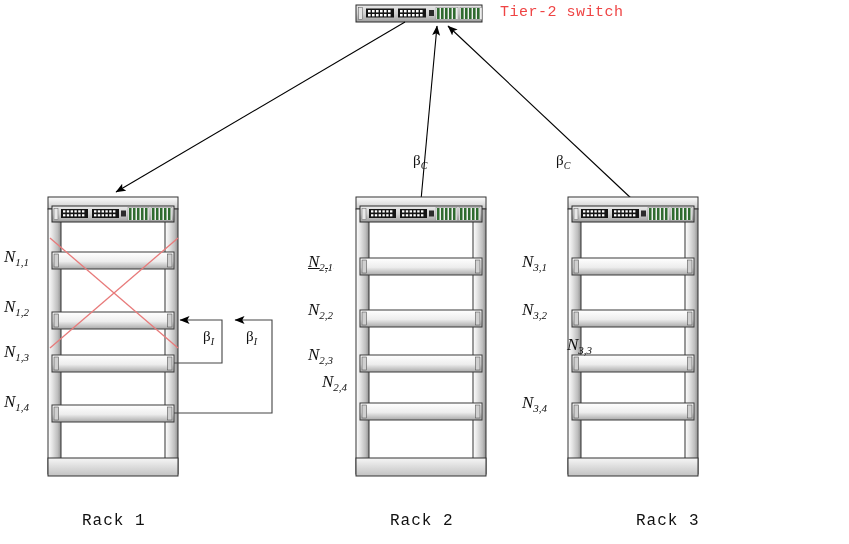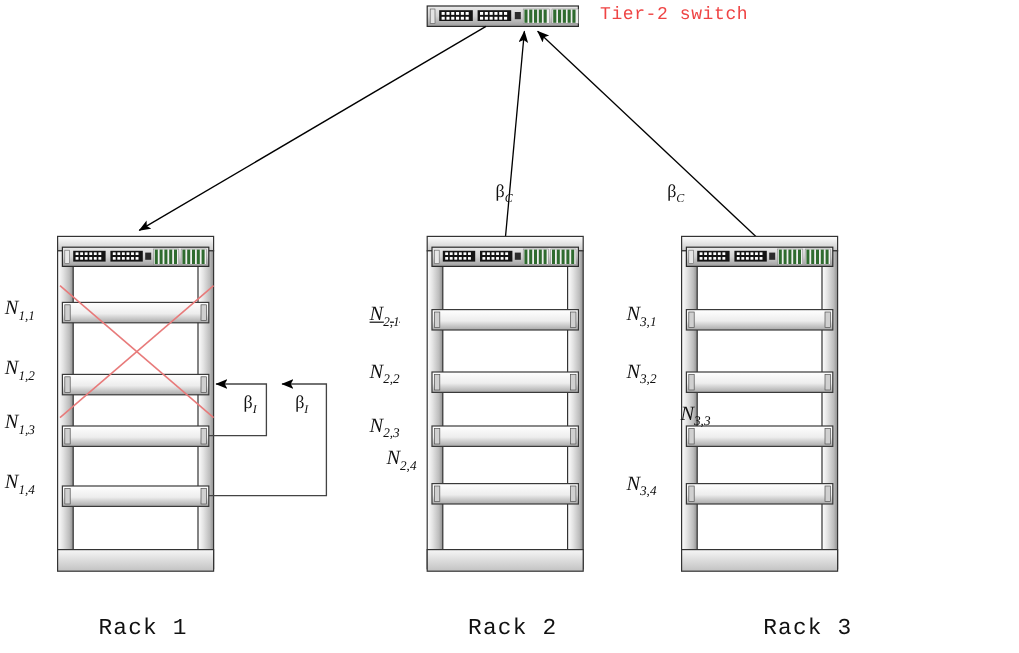--- a/index.html
+++ b/index.html
@@ -10,21 +10,21 @@
 
   .mono-label{position:absolute;font-family:"Liberation Mono","DejaVu Sans Mono",monospace;
               font-size:15px;color:#ef4444;white-space:nowrap;letter-spacing:0.5px;}
   .node-label{position:absolute;font-family:"Liberation Serif","DejaVu Serif",serif;
               font-style:italic;font-size:17px;color:#111;white-space:nowrap;}
   .node-label sub{font-size:11px;font-style:italic;}
   .beta-label{position:absolute;font-family:"Liberation Serif","DejaVu Serif",serif;
               font-size:15px;color:#111;white-space:nowrap;}
   .beta-label sub{font-size:10px;font-style:italic;}
   .rack-caption{position:absolute;font-family:"Liberation Mono","DejaVu Sans Mono",monospace;
-                font-size:19px;color:#111;white-space:nowrap;letter-spacing:1px;}
+                font-size:16px;color:#111;white-space:nowrap;letter-spacing:1px;}
 </style>
 </head>
 <body>
 
 <div id="stage">
 
   <svg id="canvas" viewBox="0 0 849 544">
     <defs>
 
       <linearGradient id="railGrad" x1="0" y1="0" x2="1" y2="0">

